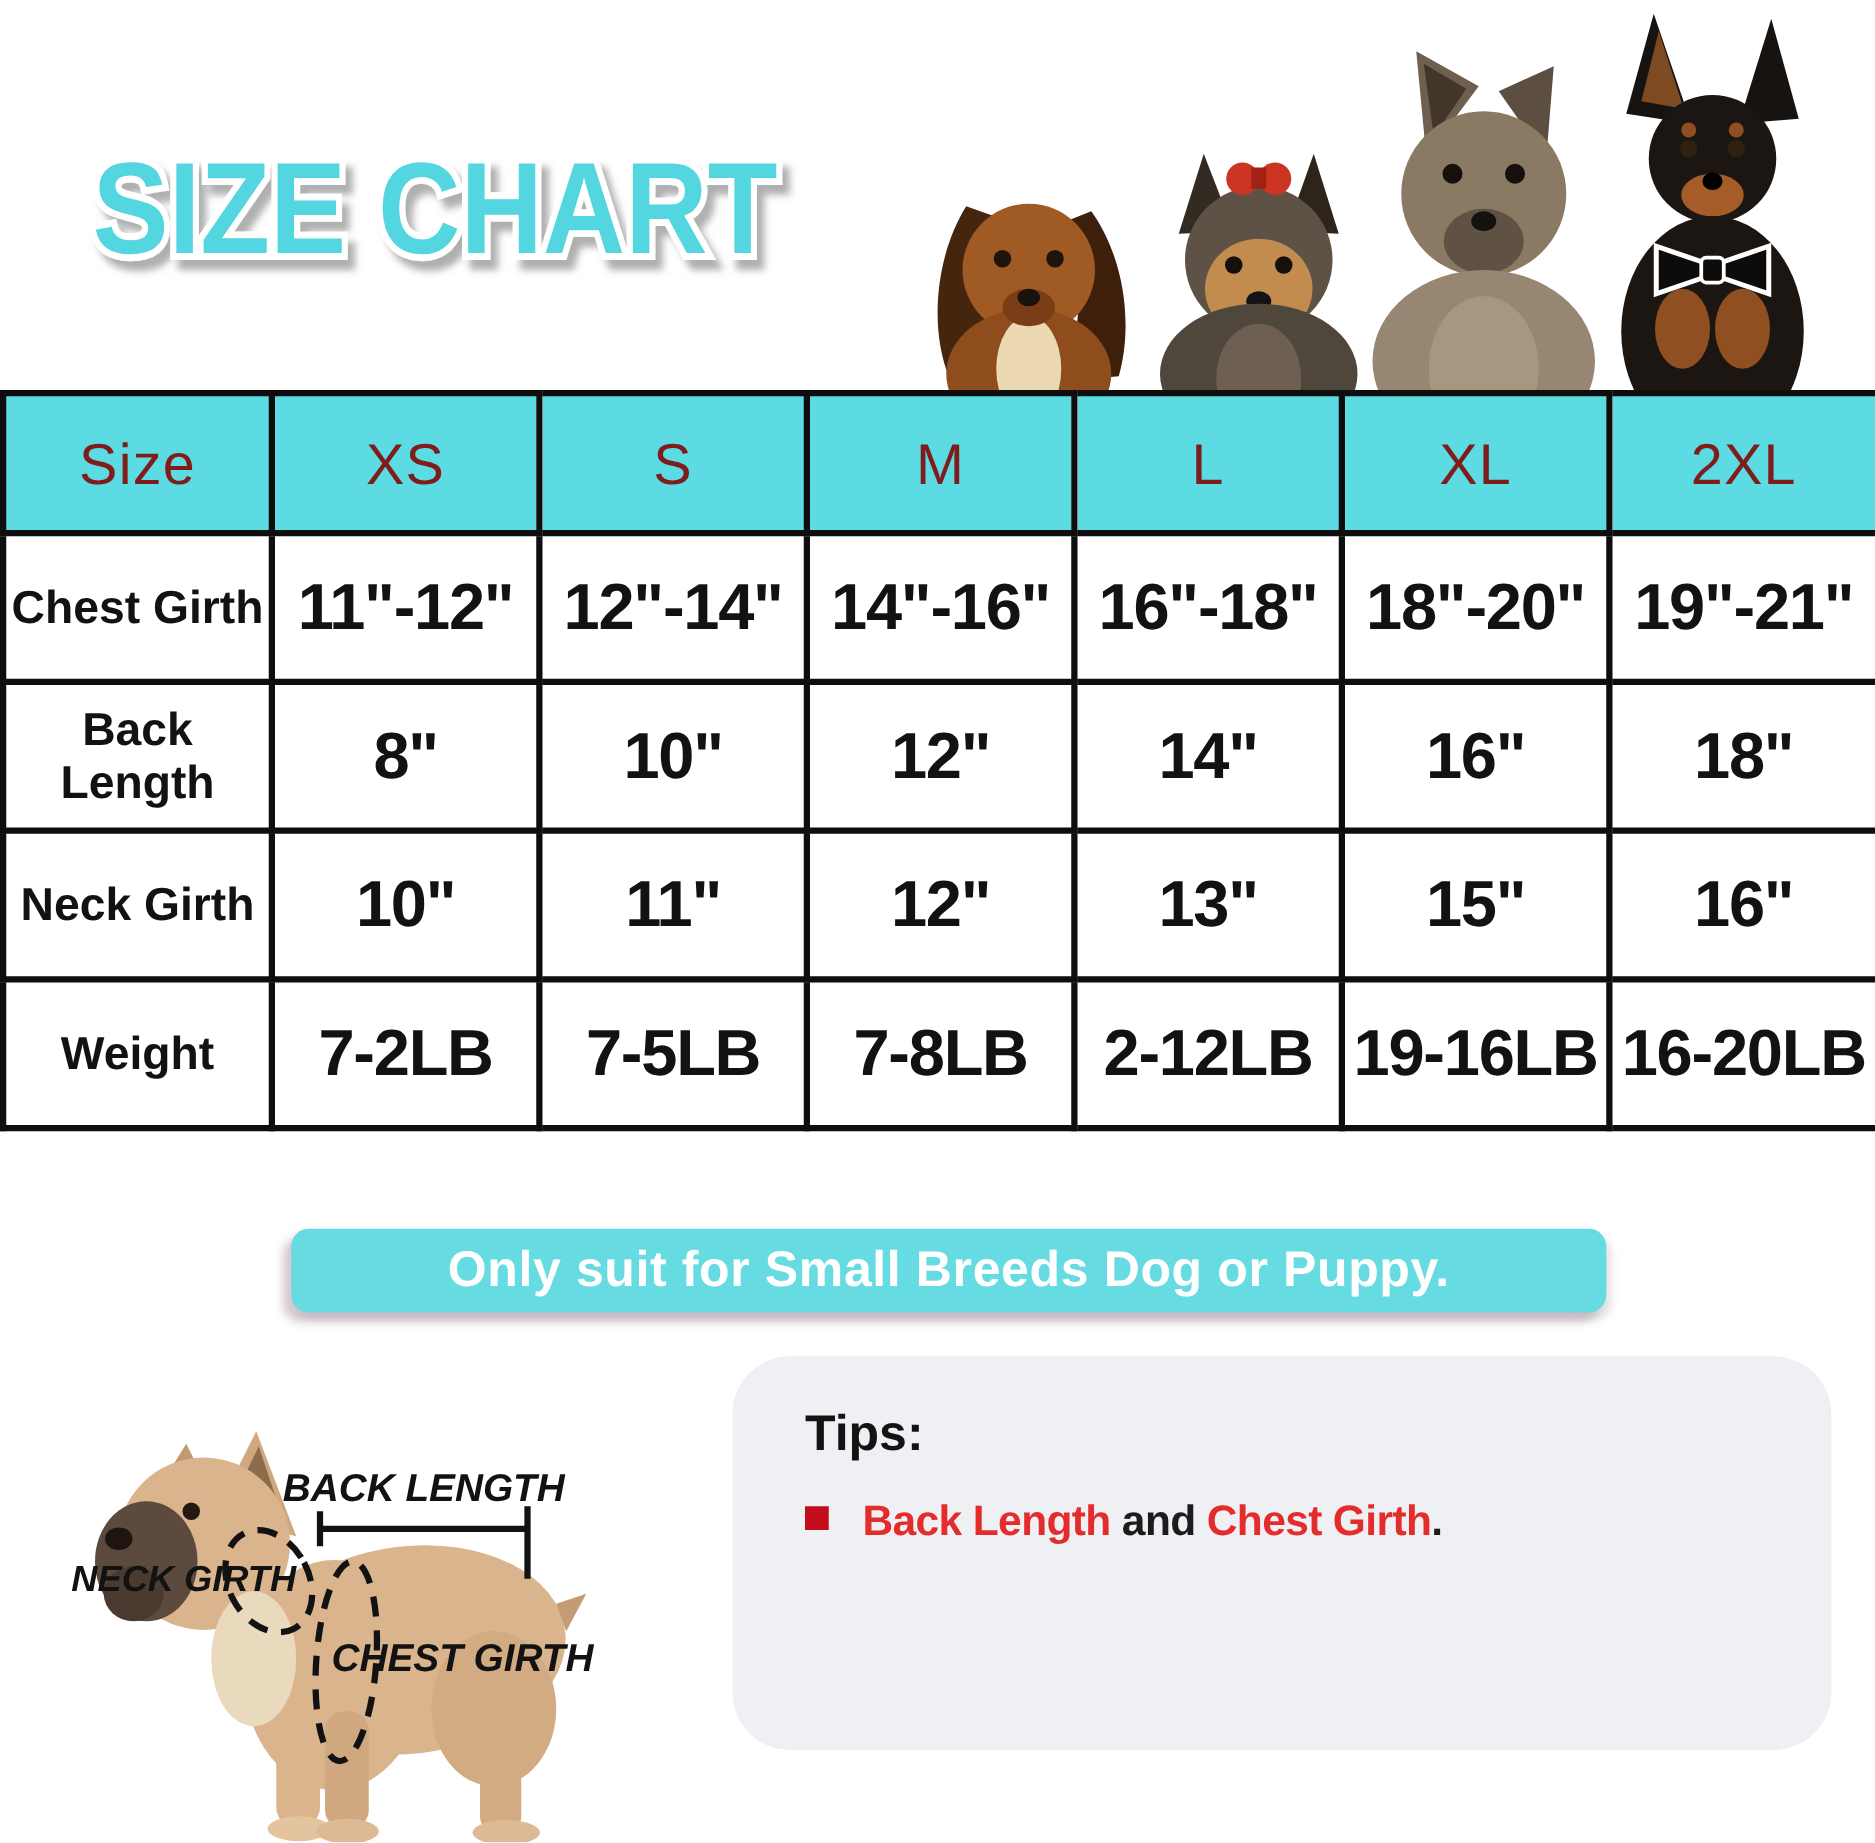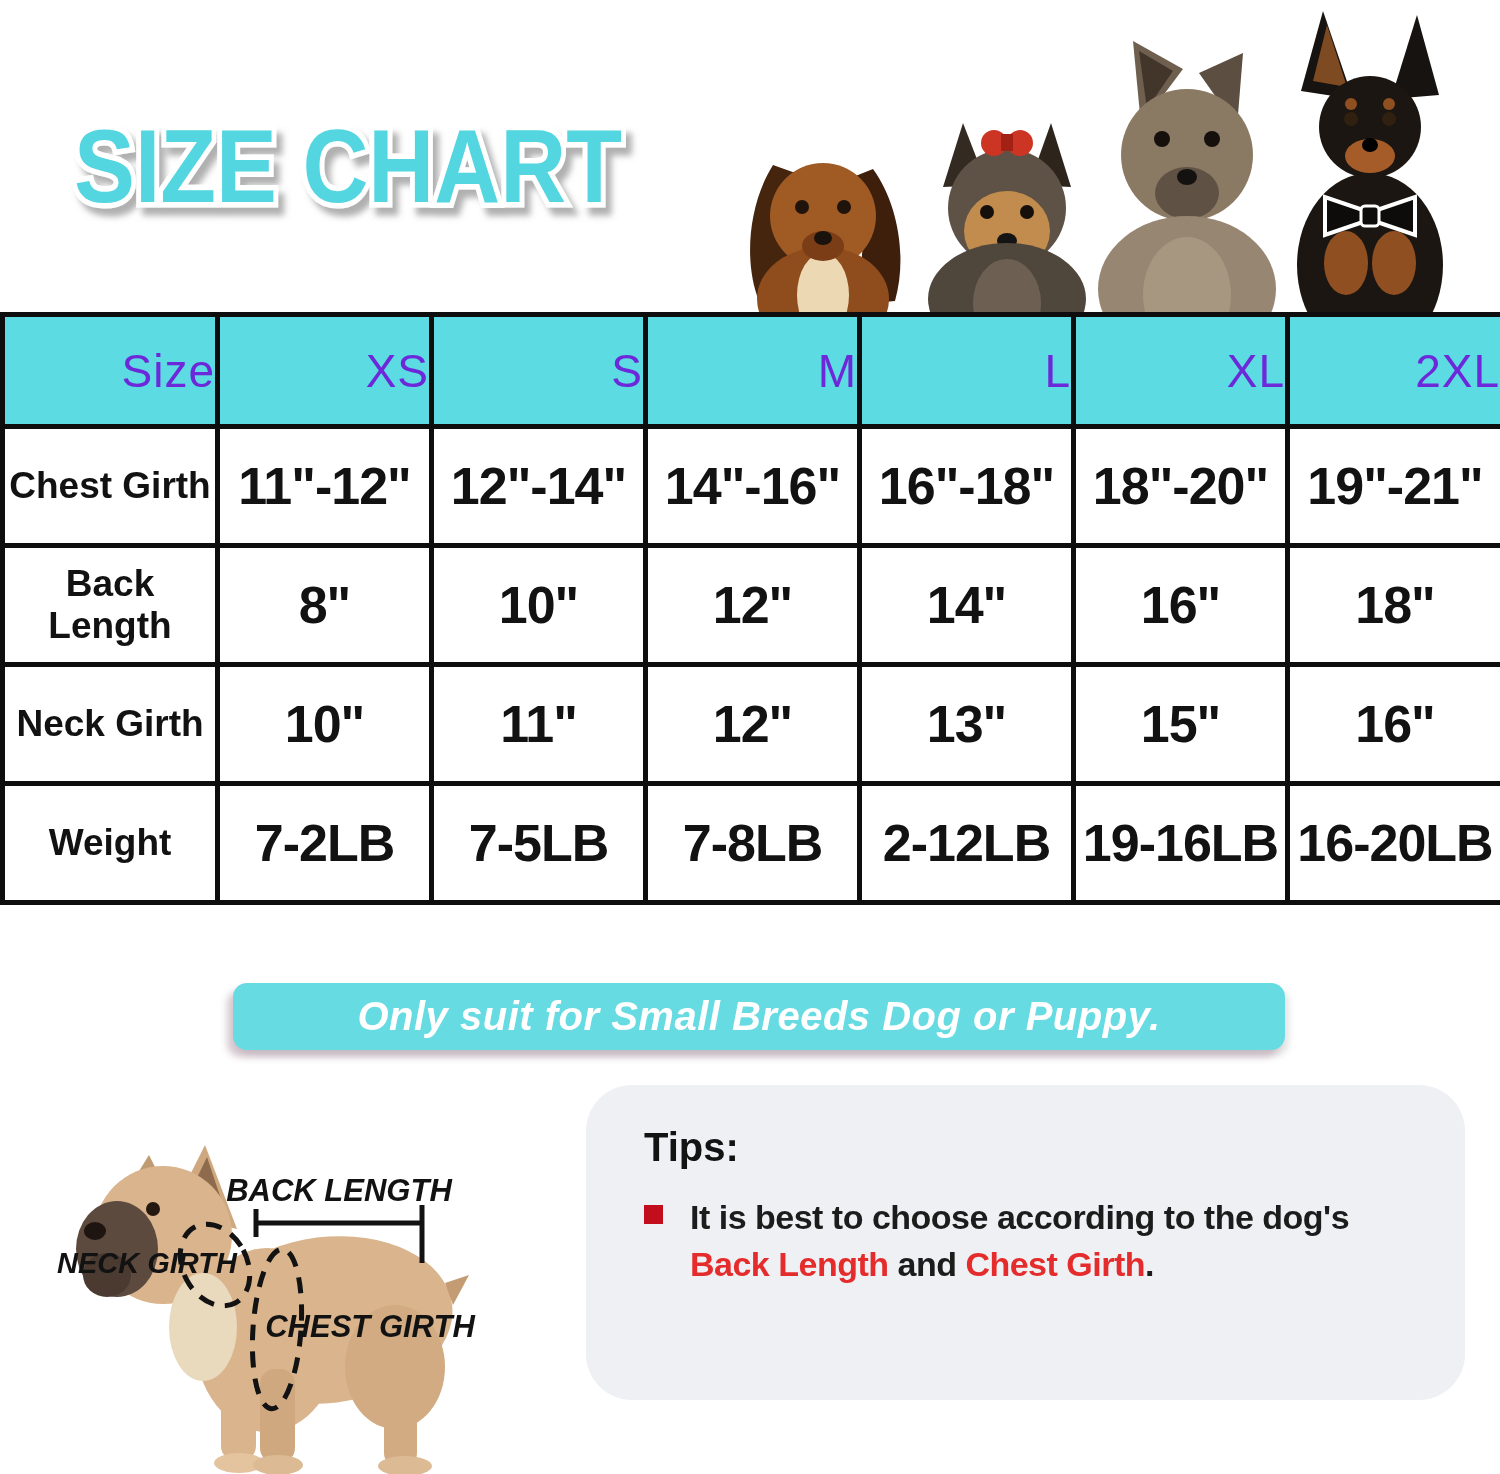--- a/index.html
+++ b/index.html
@@ -27,34 +27,34 @@
     position:absolute;left:0;top:312px;width:1500px;
     border-collapse:collapse;table-layout:fixed;
   }
   .size-table th,.size-table td{
     border:5px solid var(--table-border);
     text-align:center;vertical-align:middle;padding:0;overflow:hidden;
   }
   .size-table thead tr{height:112px;}
   .size-table tbody tr{height:119px;}
   .size-table th{
-    background:var(--accent-cyan);color:#6d28d9;
-    font-size:46px;font-weight:normal;letter-spacing:1px;text-align:right;
+    background:var(--accent-cyan);color:#7f1d1d;
+    font-size:46px;font-weight:normal;letter-spacing:1px;
   }
   .size-table td{background:#fff;color:#121212;}
   .size-table td.row-label{font-size:37px;font-weight:bold;}
   .size-table td.val{font-size:52px;font-weight:bold;letter-spacing:-1px;}
   
   .banner{
     position:absolute;left:233px;top:983px;width:1052px;height:67px;
     background:#66DBE2;border-radius:14px;
     display:flex;align-items:center;justify-content:center;
     box-shadow:-6px 7px 7px rgba(165,135,150,.45), 4px 6px 6px rgba(180,180,185,.35);
   }
-  .banner span{color:#fff;font-size:40px;font-weight:bold;letter-spacing:.5px;font-style:italic;}
+  .banner span{color:#fff;font-size:40px;font-weight:bold;letter-spacing:.5px;}
   
   .diagram-svg{position:absolute;left:55px;top:1135px;}
   .diagram-svg text{
     font-family:"Liberation Sans",sans-serif;font-weight:bold;font-style:italic;fill:#121212;
   }
   
   .tips{
     position:absolute;left:586px;top:1085px;width:879px;height:315px;
     background:var(--tips-background);border-radius:46px;box-sizing:border-box;
     padding:40px 36px 0 58px;
@@ -241,17 +241,16 @@
   <text x="284" y="66" font-size="31" text-anchor="middle">BACK LENGTH</text>
   <text x="92" y="138" font-size="29" text-anchor="middle">NECK GIRTH</text>
   <text x="315" y="202" font-size="31" text-anchor="middle">CHEST GIRTH</text>
 </svg>
 
 <div class="tips">
   <p class="tips-heading">Tips:</p>
   <div>
       <div class="tip-item">
         <span class="tip-bullet"></span>
-        <p class="tip-text"><span>It is best to choose according to the dog's
-</span><span class="red">Back Length</span><span> and </span><span class="red">Chest Girth</span><span>.</span></p>
+        <p class="tip-text"><span class="red">Back Length</span><span> and </span><span class="red">Chest Girth</span><span>.</span></p>
       </div>
     </div>
 </div>
 
 </body></html>

